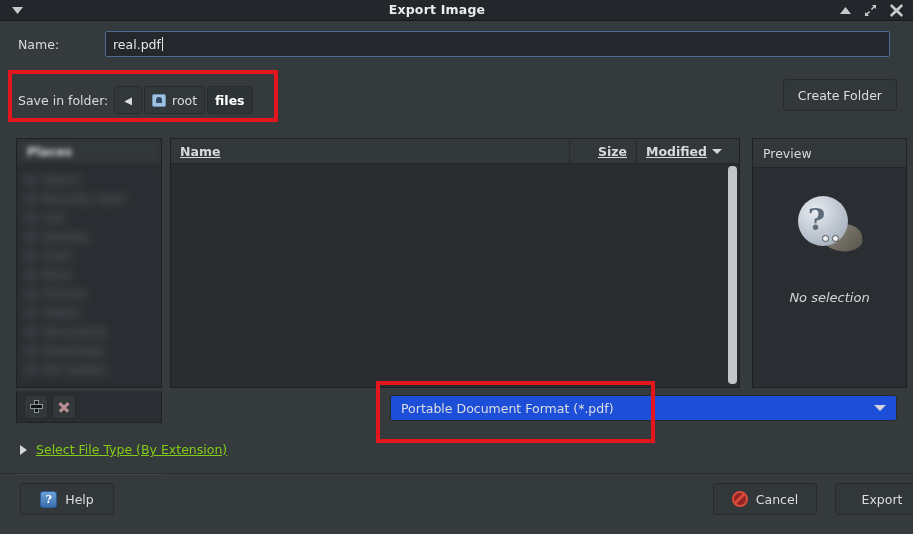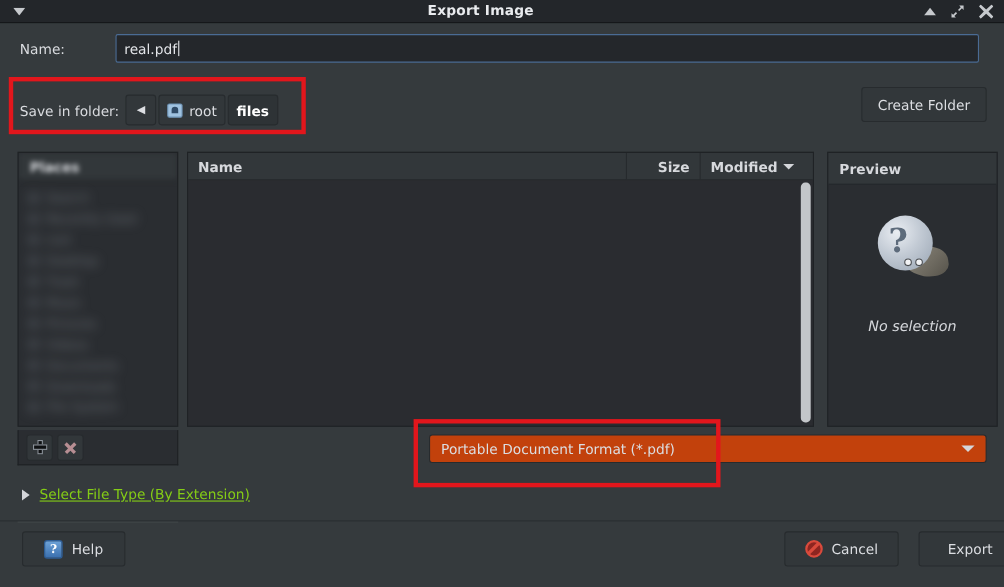--- a/index.html
+++ b/index.html
@@ -274,20 +274,21 @@
   }
   .fl-header {
     height: 24px;
     background: #32373a;
     border-bottom: 1px solid #23272a;
     display: flex;
     align-items: stretch;
     font-size: 12.5px;
     font-weight: bold;
     color: #d7d9dd;
+    text-decoration: underline;
   }
   .fl-col {
     display: flex;
     align-items: center;
     padding: 0 9px;
     border-right: 1px solid #262a2d;
     cursor: default;
   }
   .fl-col.name { flex: 1; }
   .fl-col.size { width: 48px; justify-content: flex-end; }
@@ -326,21 +327,20 @@
   .preview-header {
     height: 28px;
     background: #32373a;
     border-bottom: 1px solid #23272a;
     display: flex;
     align-items: center;
     padding-left: 10px;
     font-size: 12.5px;
     color: #d7d9dd;
     filter: blur(0.5px);
-    font-weight: bold;
   }
   .preview-body {
     height: 220px;
     display: flex;
     flex-direction: column;
     align-items: center;
     justify-content: flex-start;
     padding-top: 26px;
     box-sizing: border-box;
   }
@@ -390,21 +390,21 @@
     color: #d5d7db;
   }
 
   
   .combo {
     position: absolute;
     left: 390px; top: 395px;
     width: 507px;
     height: 26px;
     box-sizing: border-box;
-    background: #c2410c;
+    background: #1d4ed8;
     border: 1px solid #272b2e;
     border-radius: 3px;
     display: flex;
     align-items: center;
     justify-content: space-between;
     padding: 0 10px;
     font-size: 12.5px;
     color: #dcdee2;
     cursor: default;
   }

